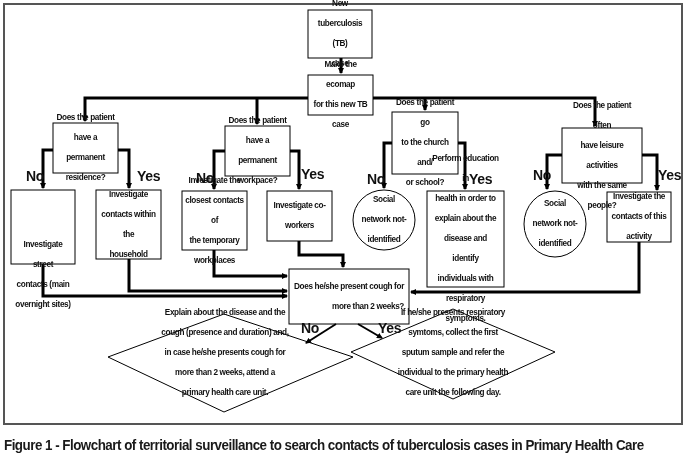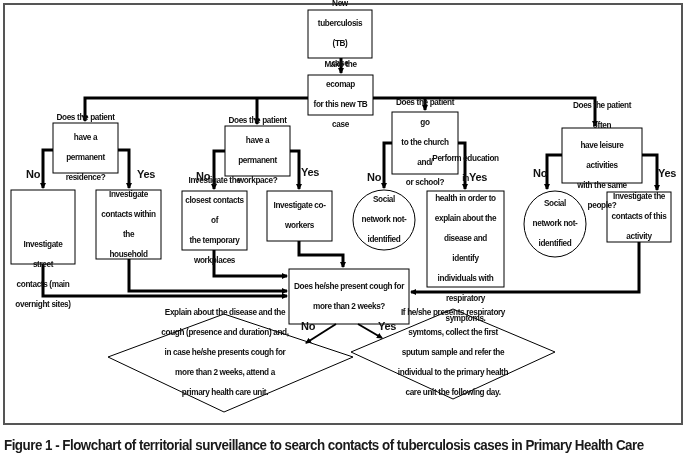--- a/index.html
+++ b/index.html
@@ -5,21 +5,21 @@
   html, body { margin: 0; padding: 0; background: #ffffff; }
   body { width: 688px; height: 459px; position: relative; overflow: hidden;
          font-family: "Liberation Sans", sans-serif; }
   #frame { position: absolute; left: 3px; top: 3px; width: 680px; height: 422px;
            border: 2px solid #555555; box-sizing: border-box; }
   svg#flow { position: absolute; left: 0; top: 0; }
   .node-text { position: absolute; display: flex; align-items: center; justify-content: center;
                text-align: center; font-weight: bold; font-size: 8.2px; line-height: 20px;
                color: #111; letter-spacing: -0.35px; box-sizing: border-box; padding: 0 3px;
                white-space: pre-line; }
-  .lbl { position: absolute; font-weight: bold; font-size: 11px; color: #111; letter-spacing: -0.3px; }
+  .lbl { position: absolute; font-weight: bold; font-size: 14px; color: #111; letter-spacing: -0.3px; }
   #caption { position: absolute; left: 4px; top: 437px; font-weight: bold; font-size: 14.4px;
              color: #1a1a1a; letter-spacing: -0.55px; white-space: nowrap;
              font-family: "Liberation Sans", sans-serif; transform: scaleX(0.93); transform-origin: left top; }
 </style>
 </head>
 <body>
 
 <div id="frame"></div>
 
 <svg id="flow" width="688" height="459" viewBox="0 0 688 459">
@@ -114,21 +114,21 @@
 explain about the
 disease and identify
 individuals with
 respiratory symptoms.</div>
 <div class="node-text" style="left:524px;top:191px;width:62px;height:66px;">Social
 network not-
 identified</div>
 <div class="node-text" style="left:607px;top:192px;width:64px;height:50px;">Investigate the
 contacts of this
 activity</div>
-<div class="node-text" style="left:289px;top:269px;width:120px;height:55px;">Does he/she present cough for
+<div class="node-text" style="left:289px;top:269px;width:120px;height:55px;text-align:right;">Does he/she present cough for
 more than 2 weeks?</div>
 <div class="node-text" style="left:150px;top:320px;width:150px;height:65px;">Explain about the disease and the
 cough (presence and duration) and,
 in case he/she presents cough for
 more than 2 weeks, attend a
 primary health care unit.</div>
 <div class="node-text" style="left:385px;top:321px;width:136px;height:64px;">If he/she presents respiratory
 symtoms, collect the first
 sputum sample and refer the
 individual to the primary health

